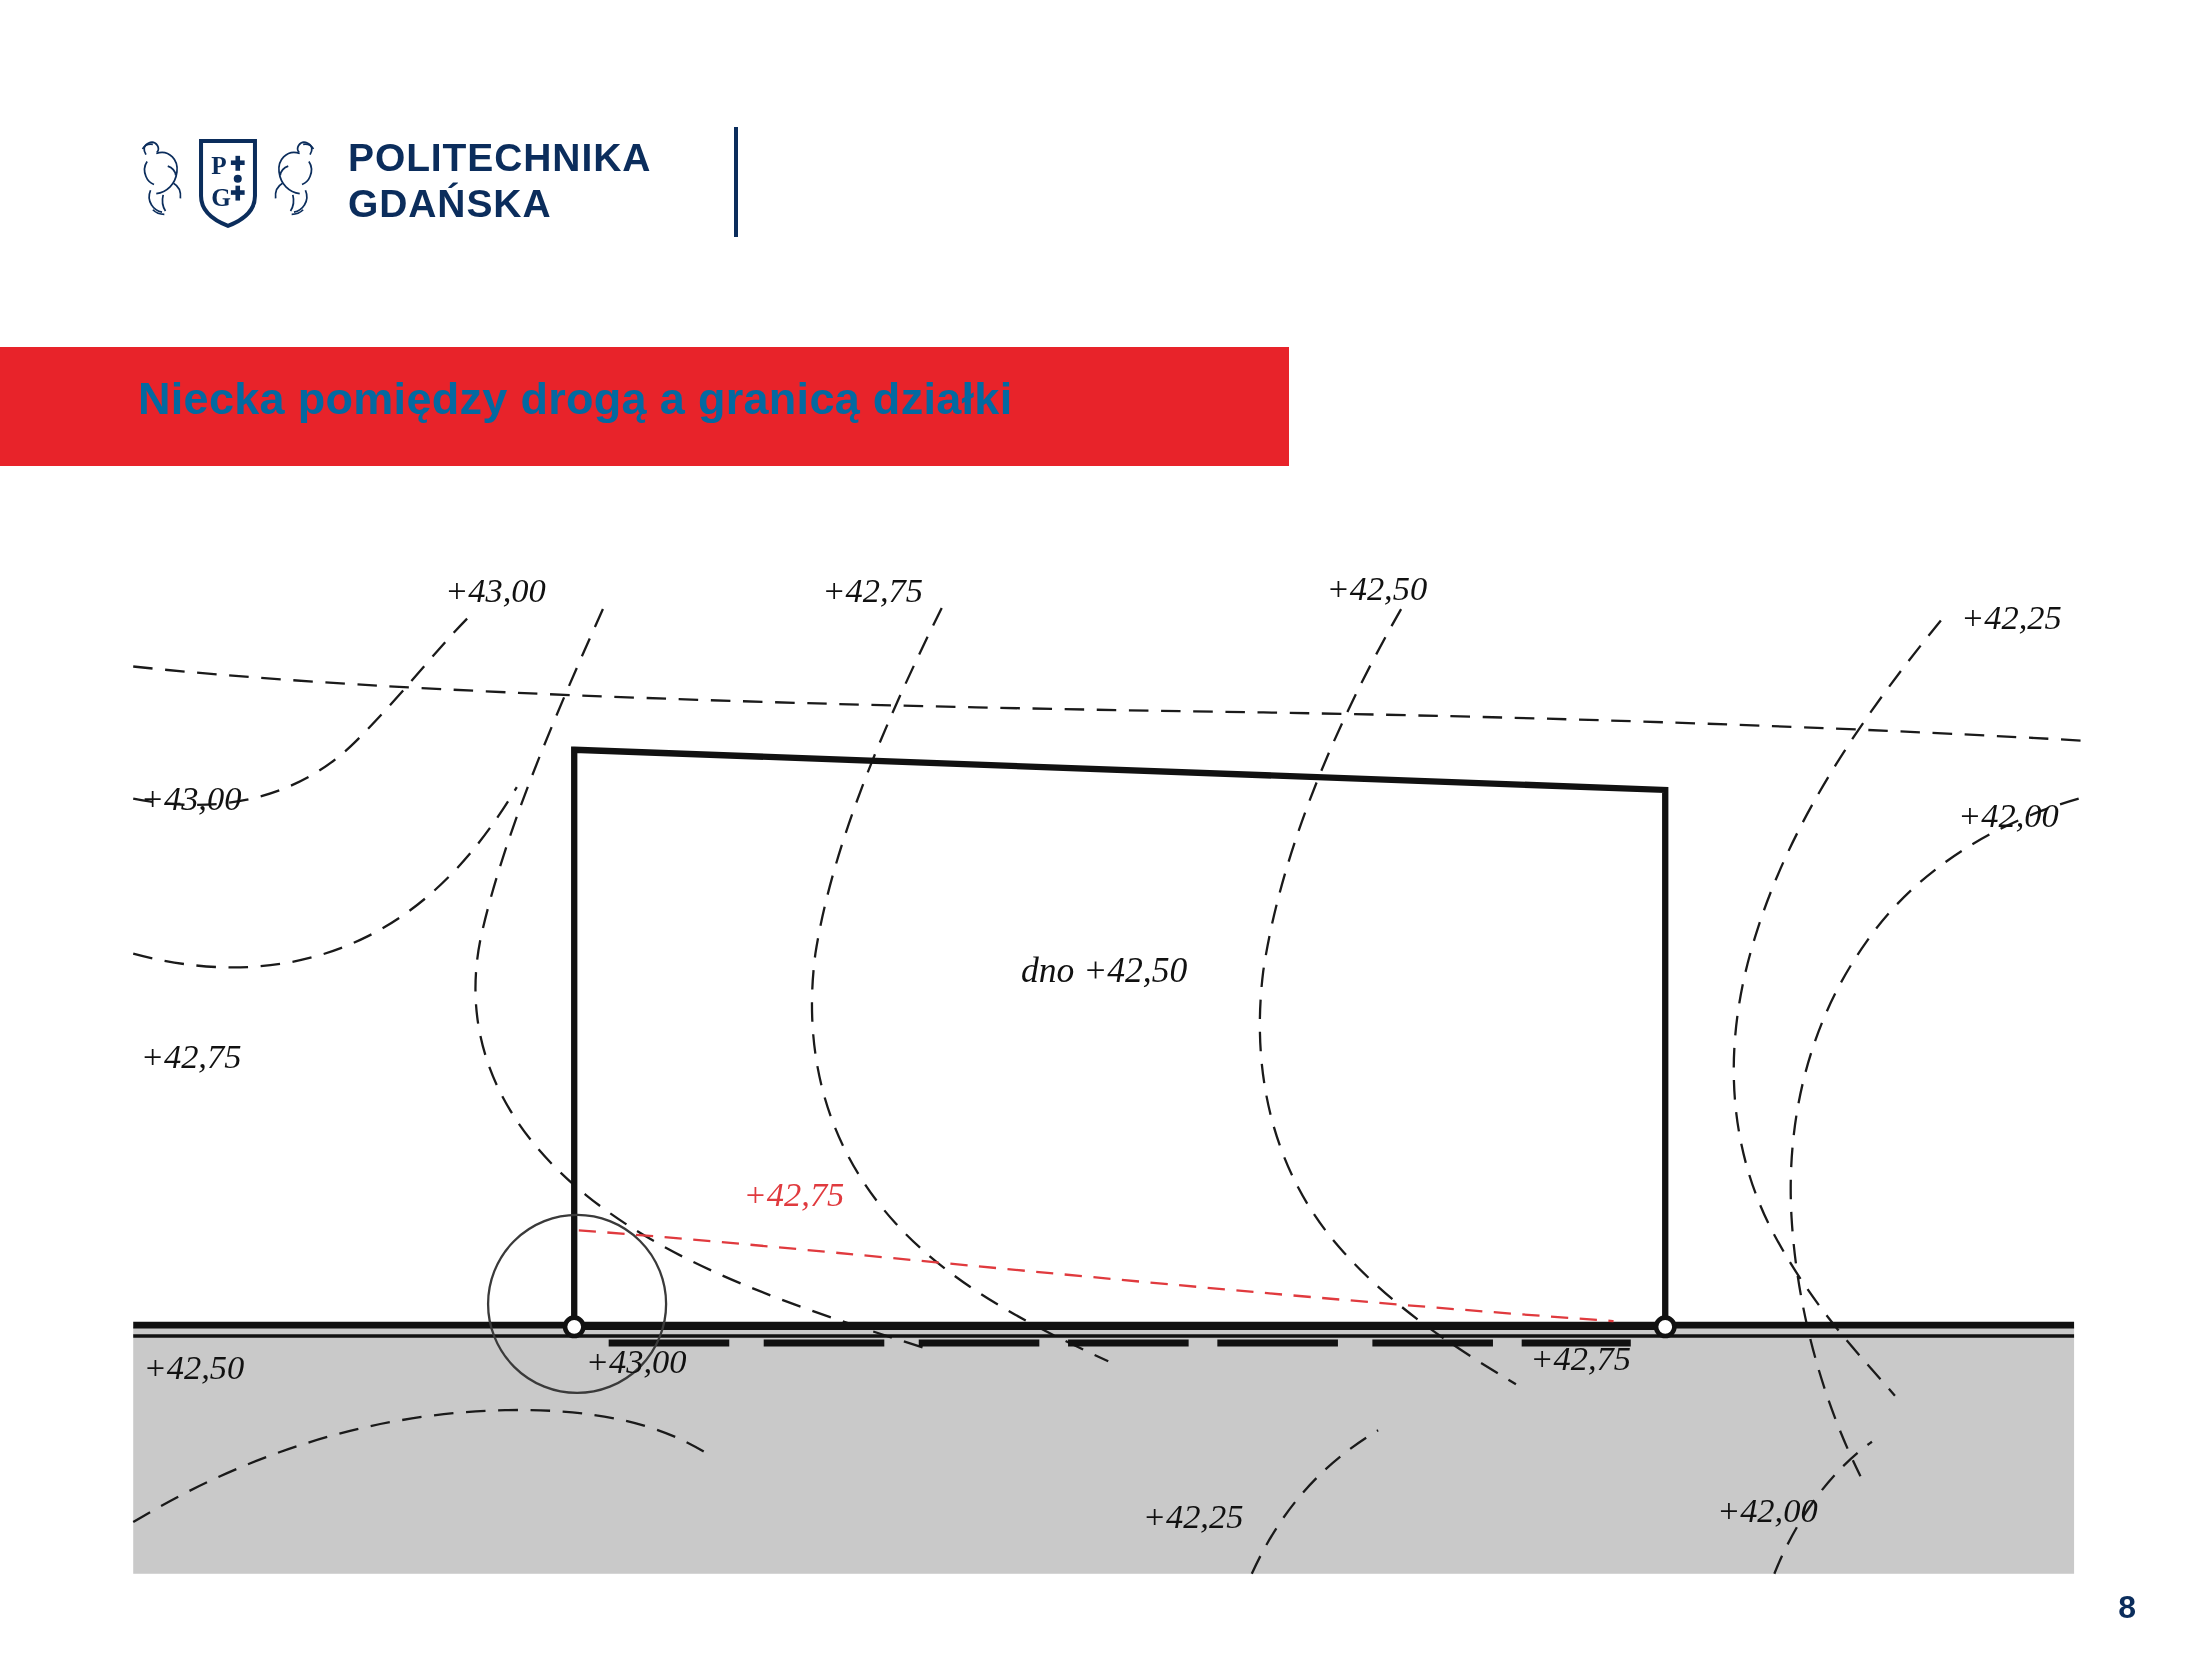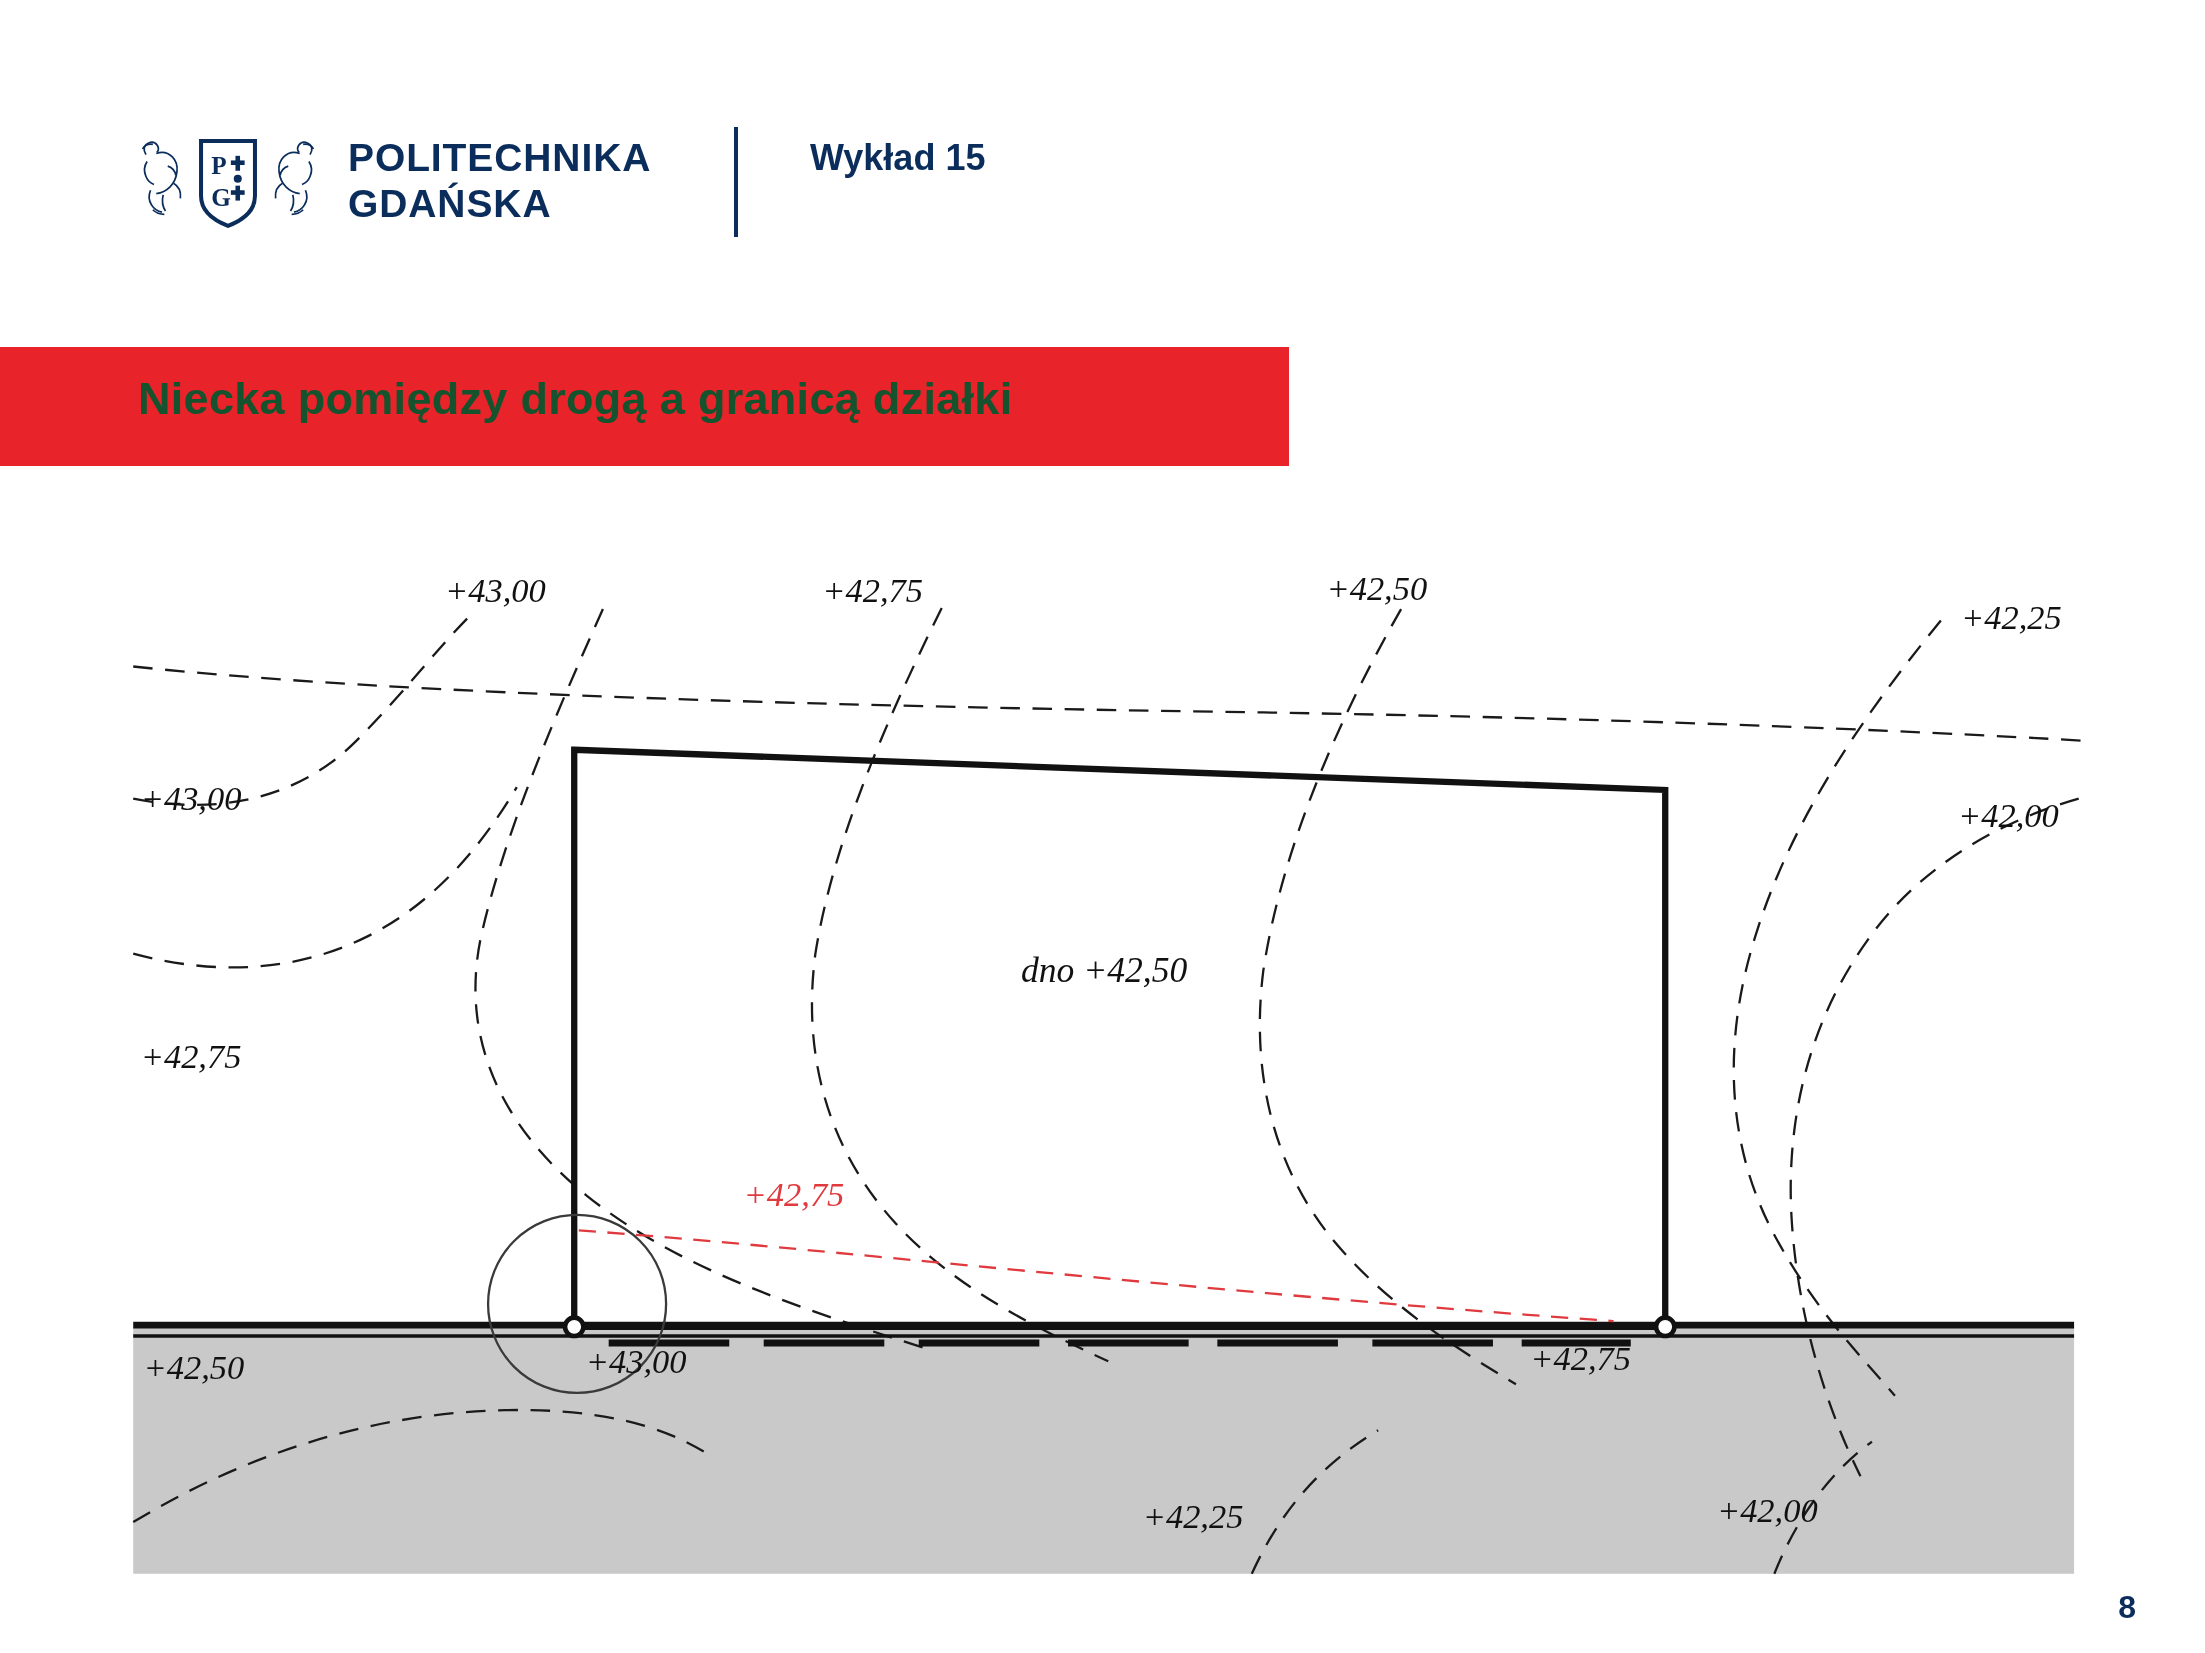--- a/index.html
+++ b/index.html
@@ -66,21 +66,21 @@
     left: 0;
     top: 347px;
     width: 1289px;
     height: 119px;
     background: #e8232a;
   }
   .banner-text {
     position: absolute;
     left: 138px;
     top: 373px;
-    color: #14532d;
+    color: #0369a1;
     font-size: 45px;
     font-weight: bold;
     letter-spacing: 0.3px;
   }
 
   
   .drawing {
     position: absolute;
     left: 0;
     top: 477px;
@@ -147,21 +147,20 @@
     </div>
     <div class="logo-text">
       <div>POLITECHNIKA</div>
       <div>GDAŃSKA</div>
     </div>
   </div>
 
   <div class="divider-v"></div>
 
   <div class="head-titles">
-    <div class="head-title-1">Wykład 15</div>
   </div>
 </div>
 
 <div class="banner"></div>
 <div class="banner-text">Niecka pomiędzy drogą a granicą działki</div>
 
 <div class="drawing">
   <svg width="2205" height="1114" viewBox="0 0 3840 1940" xmlns="http://www.w3.org/2000/svg">
 
     <rect x="232" y="1480" width="3380" height="430" fill="#c9c9c9"></rect>

